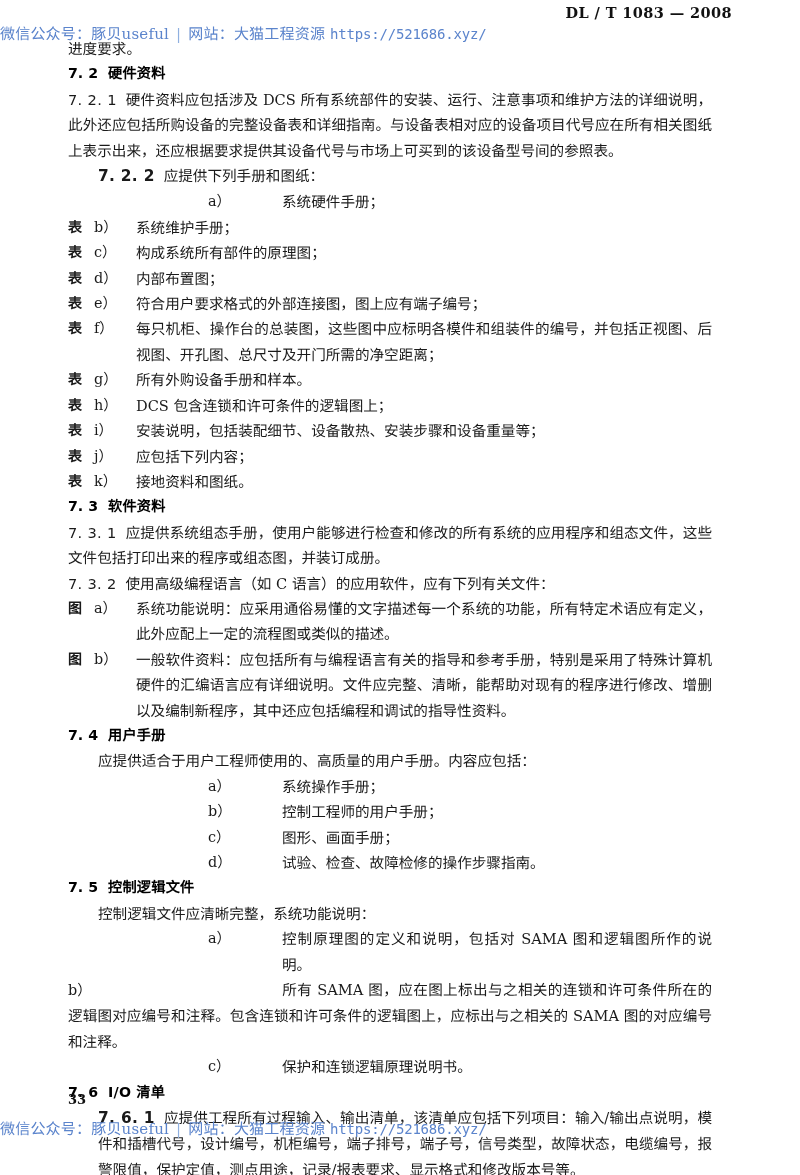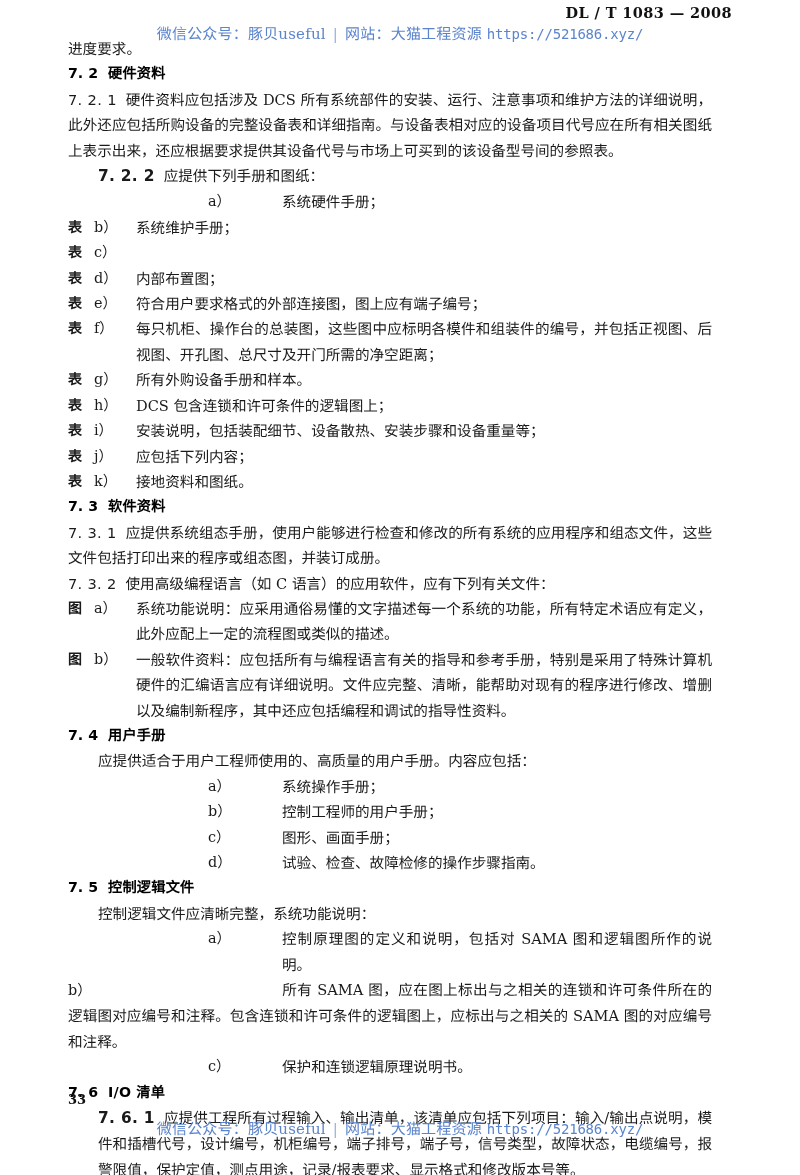--- a/index.html
+++ b/index.html
@@ -36,21 +36,20 @@
     letter-spacing: 0.4px;
     color: #111111;
     white-space: nowrap;
   }
 
   
   .watermark {
     position: absolute;
     left: 0;
     width: 800px;
-    text-align: center;
     white-space: nowrap;
     font-family: "DejaVu Serif", "Liberation Serif", serif;
     font-size: 15px;
     color: #5b84cc;
     letter-spacing: 0.2px;
     pointer-events: none;
   }
   .watermark.top { top: 22px; }
   .watermark.bottom { top: 1117px; }
   .watermark .wm-sep {
@@ -197,20 +196,21 @@
     </div>
 
     <div class="item">
       <span class="marker">表</span>
       <span class="label">b）</span>
       <span class="itext">系统维护手册；</span>
     </div>
     <div class="item">
       <span class="marker">表</span>
       <span class="label">c）</span>
+      <span class="itext">构成系统所有部件的原理图；</span>
     </div>
     <div class="item">
       <span class="marker">表</span>
       <span class="label">d）</span>
       <span class="itext">内部布置图；</span>
     </div>
     <div class="item">
       <span class="marker">表</span>
       <span class="label">e）</span>
       <span class="itext">符合用户要求格式的外部连接图，图上应有端子编号；</span>

